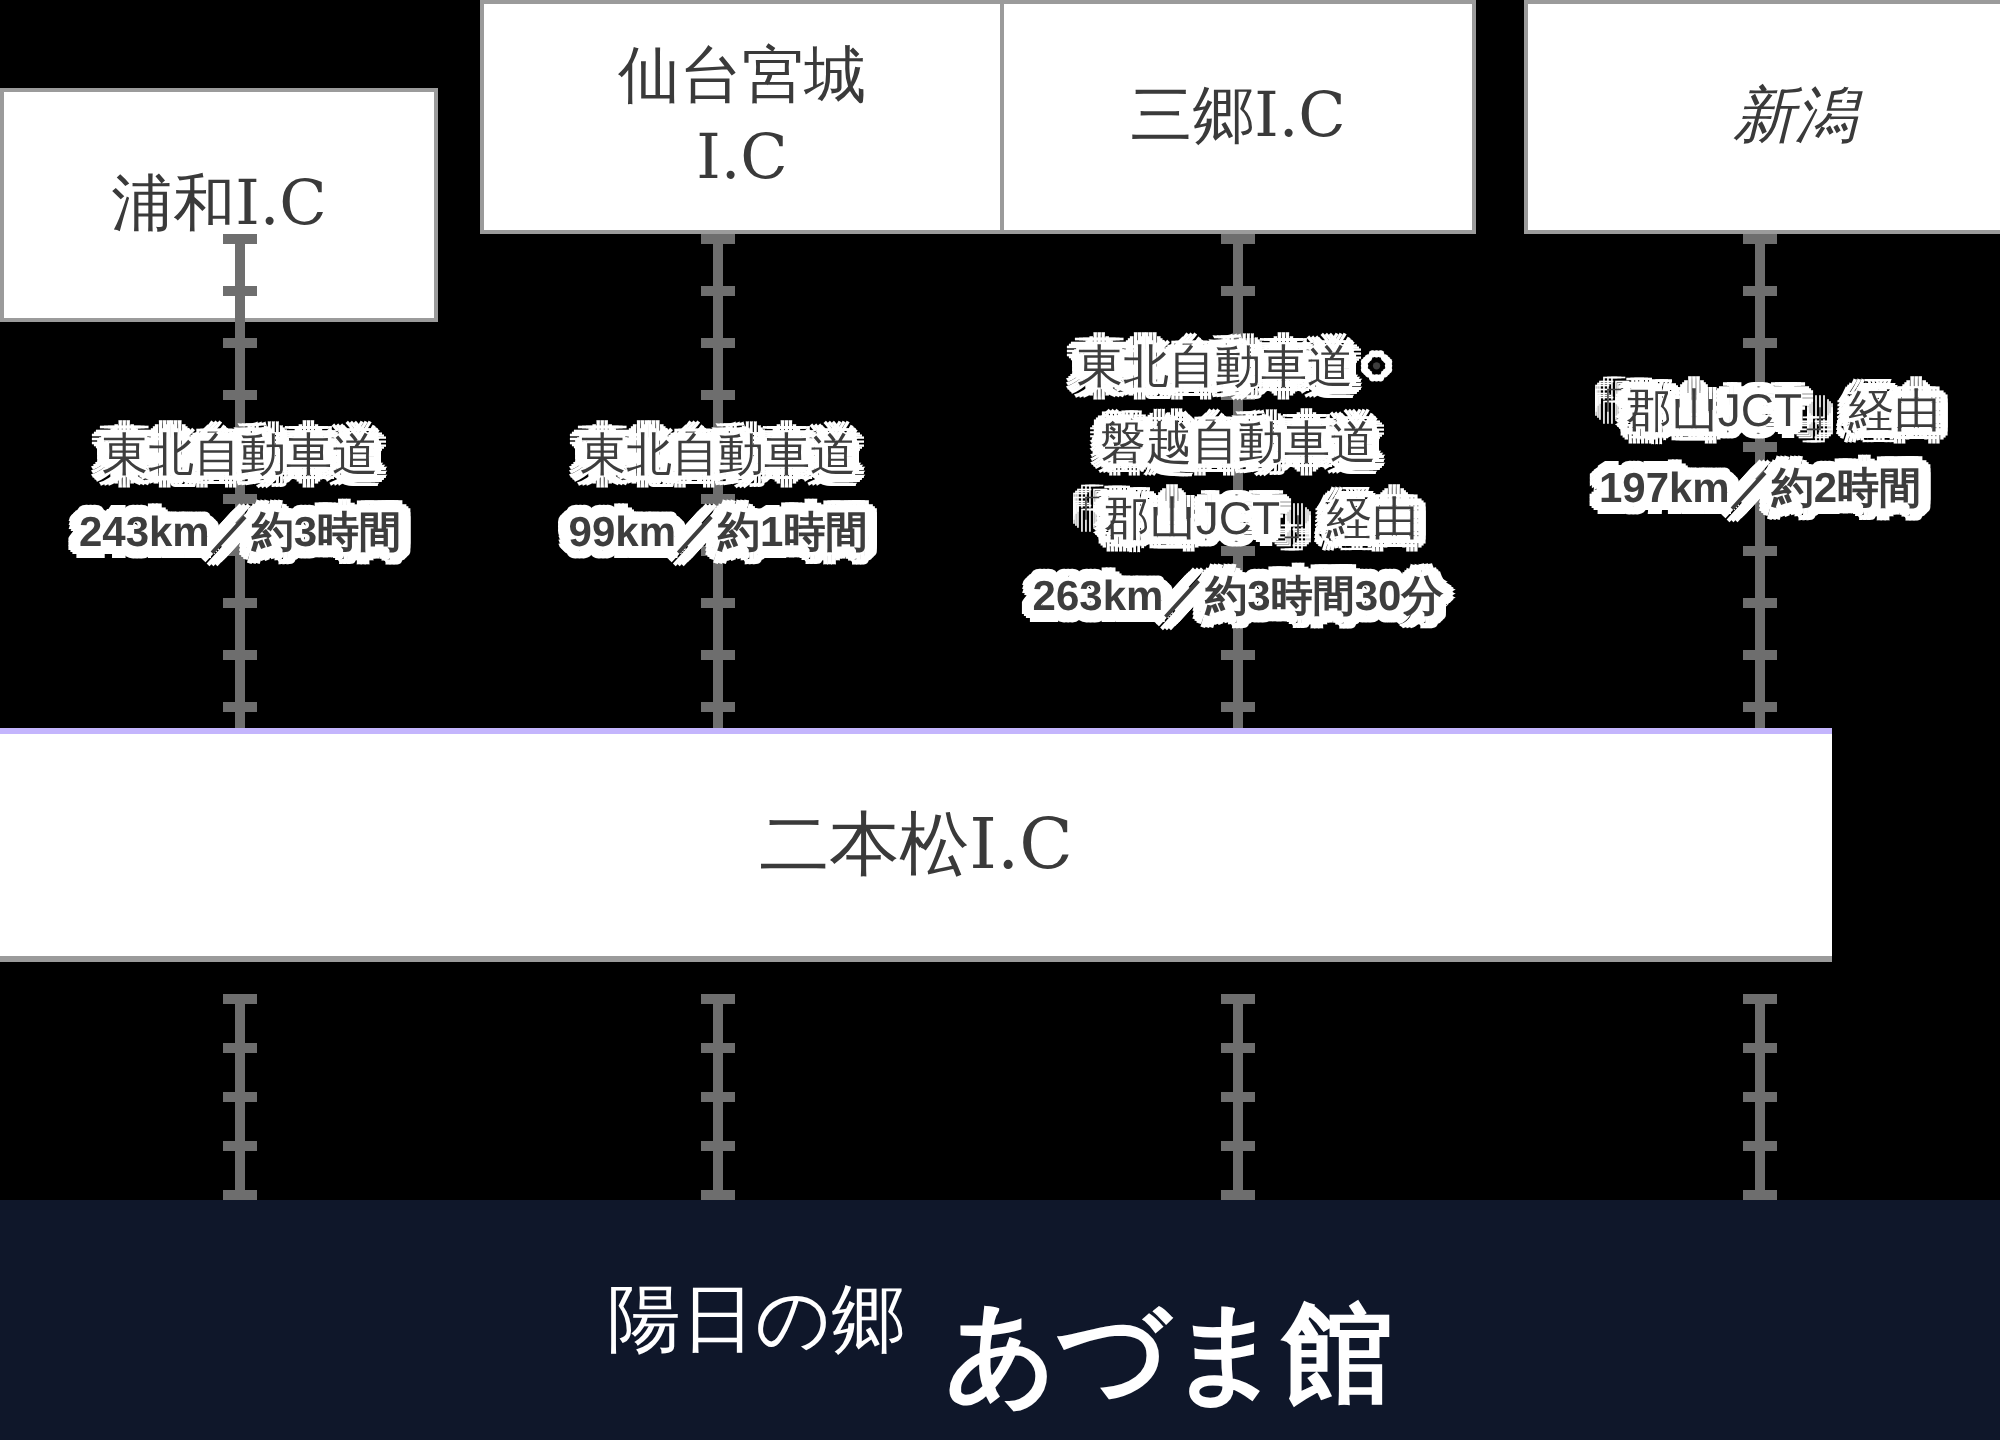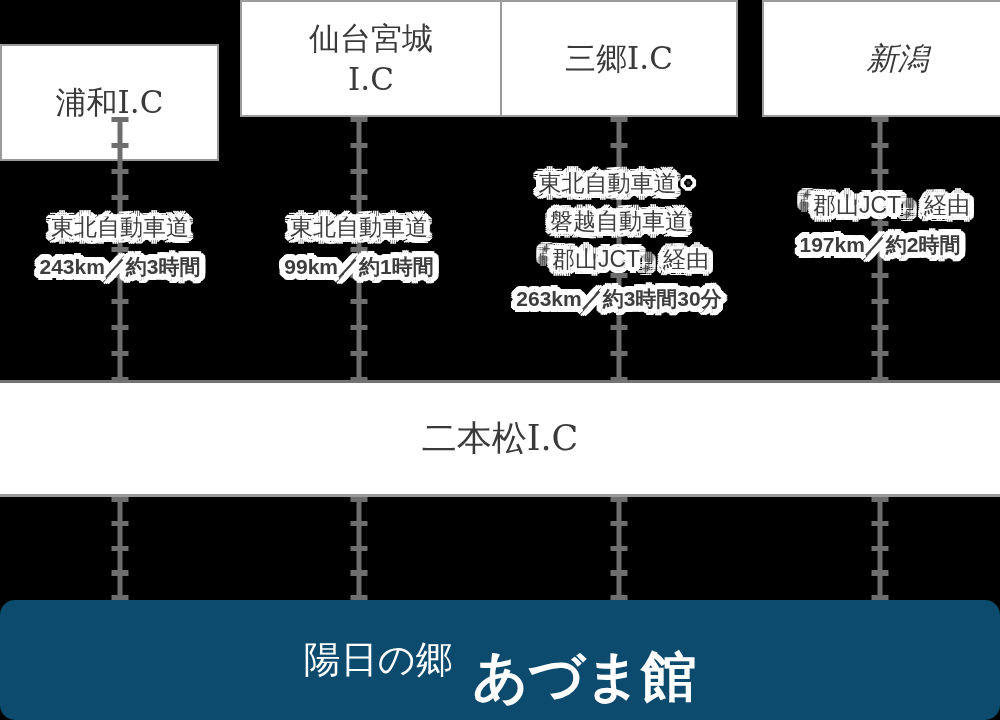--- a/index.html
+++ b/index.html
@@ -47,23 +47,23 @@
       2px 6px 0 #fff,-2px 6px 0 #fff,2px -6px 0 #fff,-2px -6px 0 #fff,
       6px 2px 0 #fff,-6px 2px 0 #fff,6px -2px 0 #fff,-6px -2px 0 #fff,
       5px 3px 0 #fff,-5px 3px 0 #fff,5px -3px 0 #fff,-5px -3px 0 #fff;
   }
   .route-1{left:120px;top:208px;}
   .route-2{left:359px;top:208px;}
   .route-3{left:619px;top:164px;}
   .route-4{left:880px;top:186px;}
   
   .band{
-    position:absolute;left:0;top:380px;width:1000px;height:117px;
+    position:absolute;left:0;top:364px;width:916px;height:117px;
     box-sizing:border-box;background:#fff;
-    border-top:3px solid #737373;border-bottom:3px solid #9b9b9b;
+    border-top:3px solid #c4b5fd;border-bottom:3px solid #9b9b9b;
     display:flex;align-items:center;justify-content:center;z-index:3;
     font-family:"DejaVu Serif","Liberation Serif",serif;
     color:#3a3a3a;font-size:35px;
   }
   
   .banner{
     position:absolute;left:0;top:600px;width:1000px;height:120px;
     display:flex;align-items:center;justify-content:center;gap:20px;z-index:3;
     font-family:"DejaVu Serif","Liberation Serif",serif;color:#ffffff;
   }
@@ -115,18 +115,18 @@
   </div>
   <div class="route route-4">
     <div class="via">「郡山JCT」経由</div>
     <div class="dist">197km／約2時間</div>
   </div>
 
   <div class="band">
     <div>二本松I.C</div>
   </div>
 
-  <div class="banner" id="banner" style="background: #0c4a6e; border-radius: 15px;">
+  <div class="banner" id="banner" style="background: #0f172a;">
     <span class="dest-prefix">陽日の郷</span>
     <span class="dest-name">あづま館</span>
   </div>
 
 </div>
 
 </body></html>

